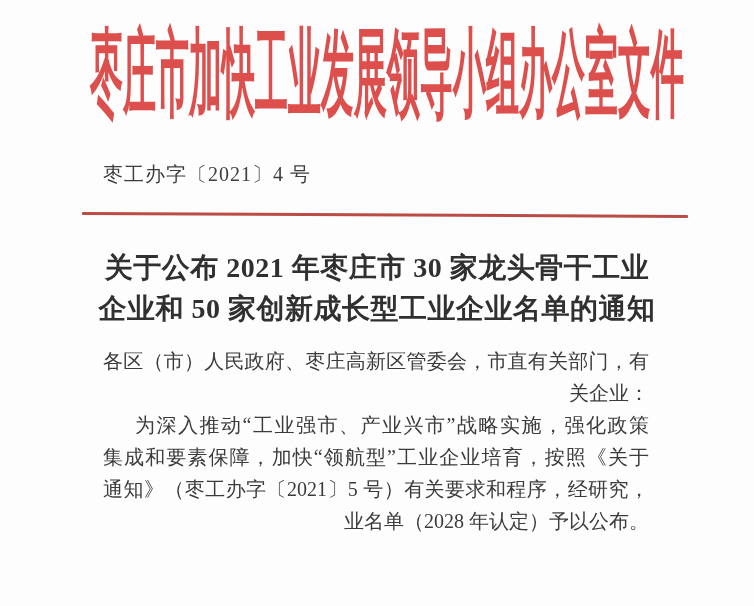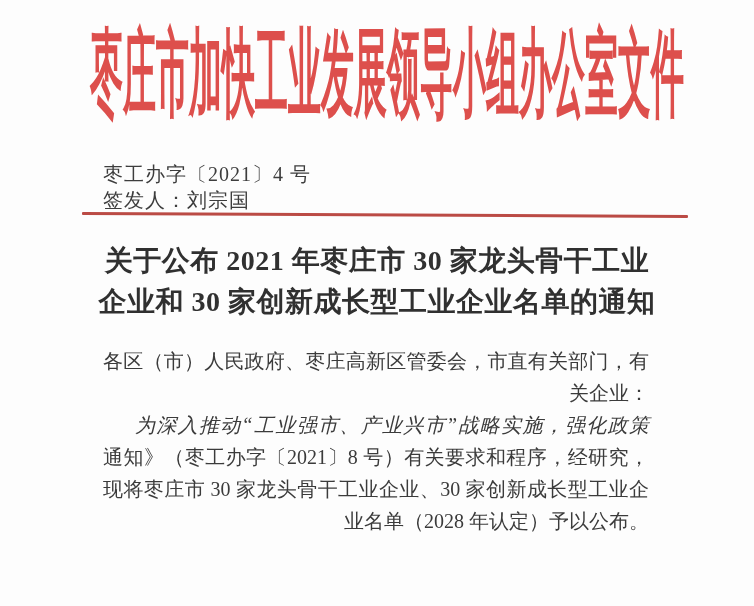--- a/index.html
+++ b/index.html
@@ -35,58 +35,57 @@
   
   .red-divider {
     position: absolute; top: 212px; left: 82px; width: 606px; height: 3px;
     background: var(--divider-red, #bb4b45);
     transform: rotate(0.28deg); transform-origin: left center;
     border-radius: 1px;
   }
 
   
   .doc-title {
-    position: absolute; top: 240px; left: 50px; right: 50px; margin: 0;
+    position: absolute; top: 240px; left: 50px; right: 50px; margin: 7px;
     text-align: center; font-size: 28px; line-height: 41px;
     font-weight: bold; color: #303030; letter-spacing: 0.5px;
   }
 
   
   .body-text {
     position: absolute; top: 345px; left: 103px; width: 546px;
     font-size: 20px; line-height: 32px; color: #3b3b3b;
   }
   .body-line { min-height: 32px; }
   .body-line.jfull { text-align: justify; text-align-last: justify; }
   .body-line.plain { white-space: nowrap; text-align: right; }
-  .body-line.indent { padding-left: 32px; font-style: italic; }
+  .body-line.indent { padding-left: 32px; }
 </style>
 </head>
 <body>
 
 <div class="page">
 
   <div class="letterhead">
     <span class="letterhead-text">枣庄市加快工业发展领导小组办公室文件</span>
   </div>
 
   <div class="doc-meta-row">
     <span class="doc-number">枣工办字〔2021〕4 号</span>
-    <span class="issuer"><span>签发人：</span><span>刘宗国</span></span>
   </div>
 
   <div class="red-divider"></div>
 
   <h1 class="doc-title">
     <div class="doc-title-line">关于公布 2021 年枣庄市 30 家龙头骨干工业</div>
-    <div class="doc-title-line">企业和 30 家创新成长型工业企业名单的通知</div>
+    <div class="doc-title-line">企业和 50 家创新成长型工业企业名单的通知</div>
   </h1>
 
   <div class="body-text">
     <div class="body-line jfull">各区（市）人民政府、枣庄高新区管委会，市直有关部门，有</div>
     <div class="body-line plain">关企业：</div>
     <div class="body-line jfull indent">为深入推动“工业强市、产业兴市”战略实施，强化政策</div>
-    <div class="body-line jfull">通知》（枣工办字〔2021〕8 号）有关要求和程序，经研究，</div>
-    <div class="body-line jfull">现将枣庄市 30 家龙头骨干工业企业、30 家创新成长型工业企</div>
+    <div class="body-line jfull">集成和要素保障，加快“领航型”工业企业培育，按照《关于</div>
+    <div class="body-line jfull">通知》（枣工办字〔2021〕5 号）有关要求和程序，经研究，</div>
     <div class="body-line plain">业名单（2028 年认定）予以公布。</div>
   </div>
 
 </div>
 
 </body></html>

